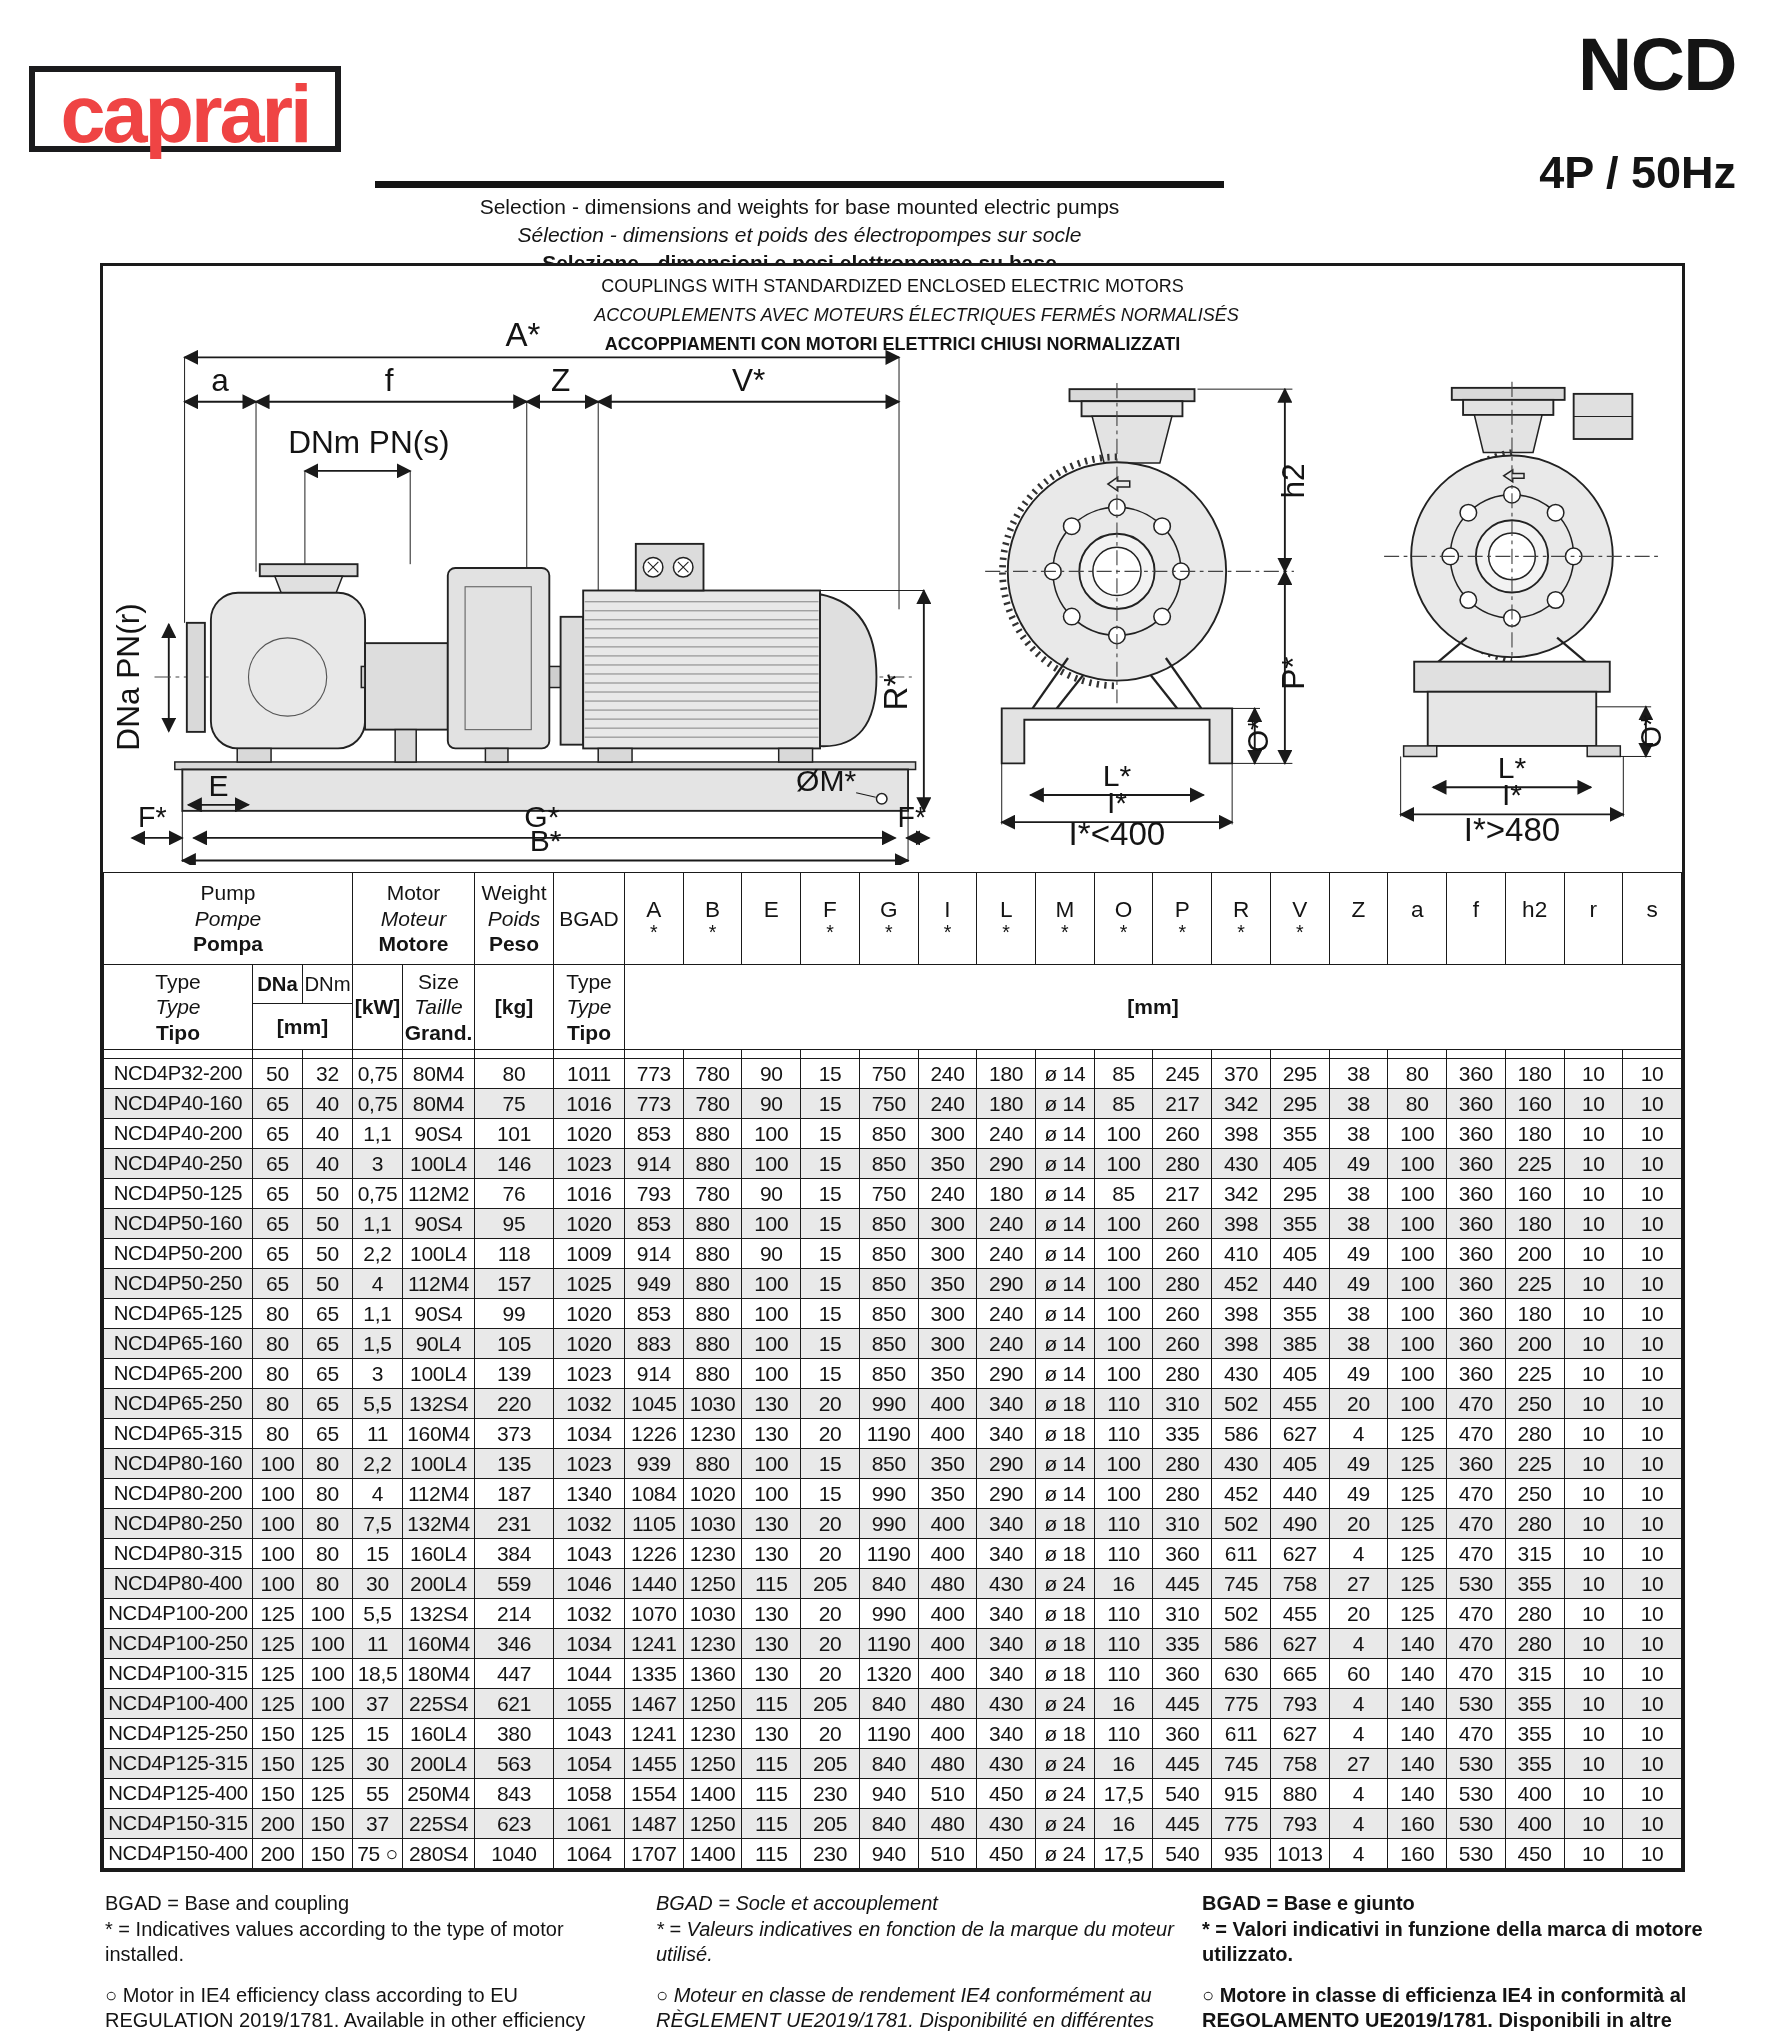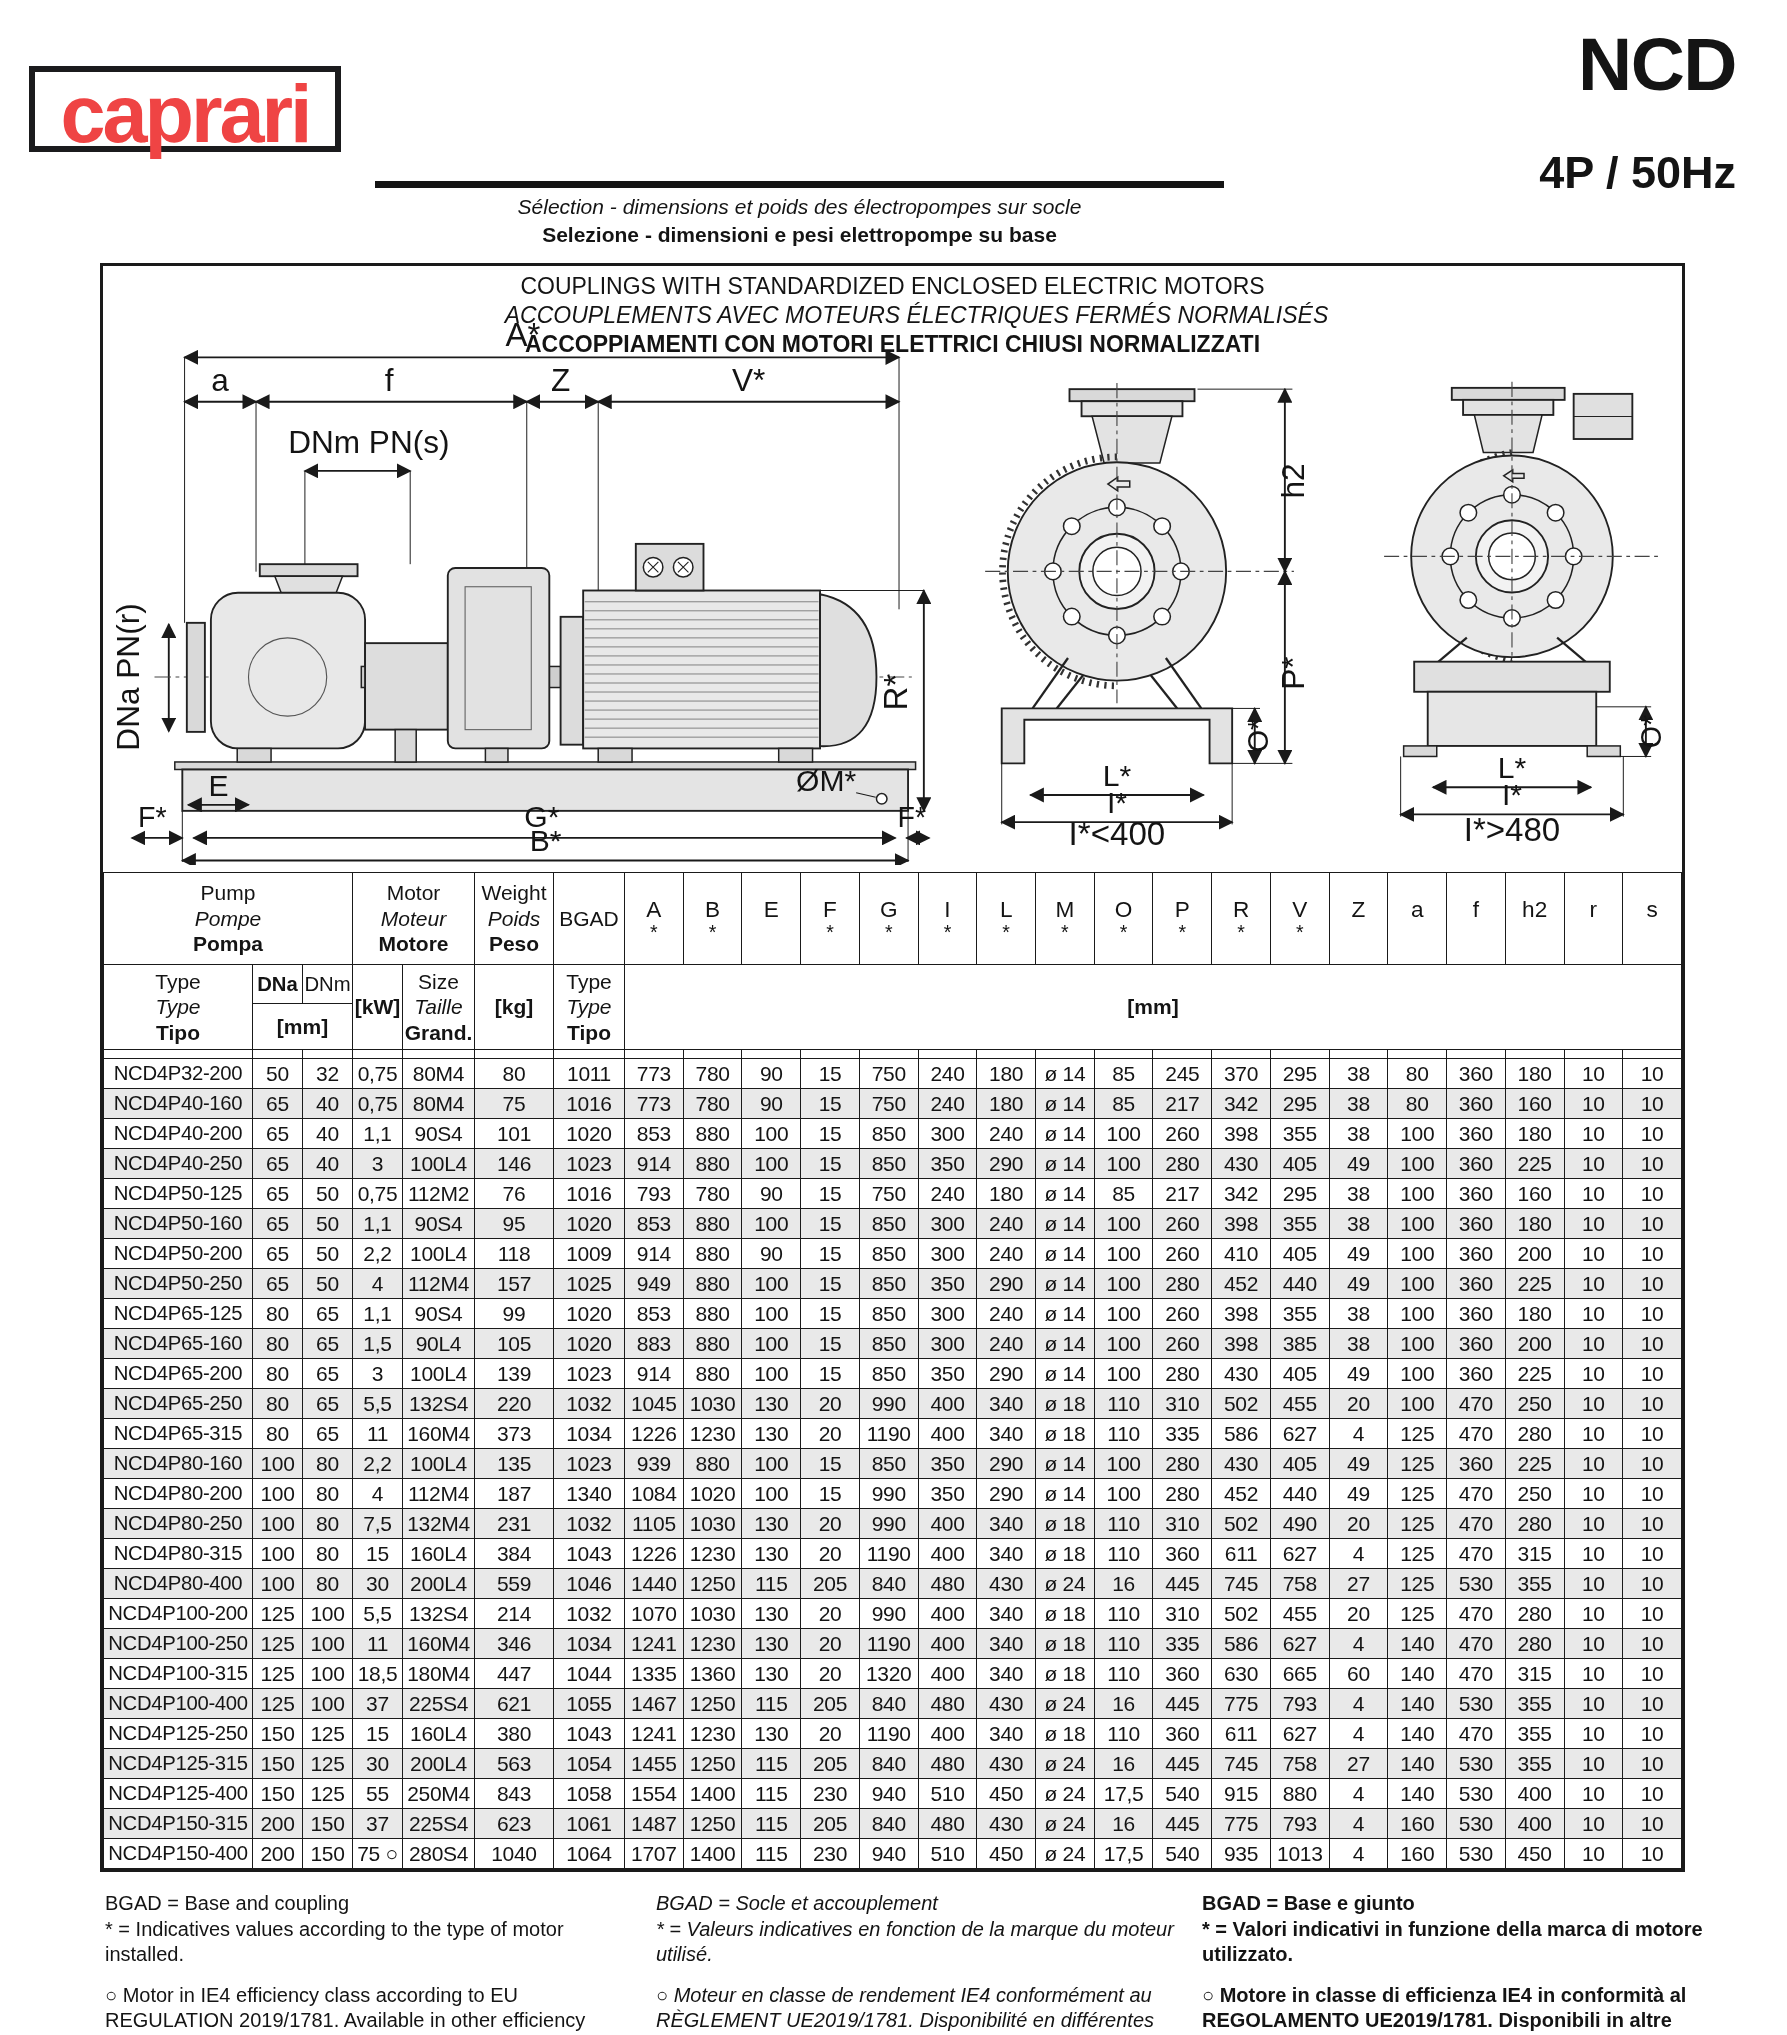--- a/index.html
+++ b/index.html
@@ -16,21 +16,21 @@
     font-size:21px; line-height:28px; }
   .title-fr { font-style:italic; }
   .title-it { font-weight:bold; }
   .product-ncd { position:absolute; right:51px; top:27px; font-size:75px; font-weight:bold;
     line-height:1; letter-spacing:-1.5px; text-align:right; }
   .product-variant { position:absolute; right:51px; top:150px; font-size:45px; font-weight:bold; line-height:1; }
 
   
   .main-box { position:absolute; left:100px; top:263px; width:1585px; border:3px solid #1a1a1a; background:#fff; }
   .diagram-area { position:relative; height:606px; overflow:hidden; }
-  .diagram-title { padding-top:6px; text-align:center; font-size:23px; line-height:29px; }
+  .diagram-title { padding-top:6px; text-align:center; font-size:18px; line-height:29px; }
   .dg-fr { font-style:italic;margin-left:48px; }
   .dg-it { font-weight:bold; }
   .svg-side { position:absolute; left:9.8px; top:50px; }
   .svg-end1 { position:absolute; left:852px; top:87px; }
   .svg-end2 { position:absolute; left:1251px; top:87px; }
   svg text { font-family:"Liberation Sans", sans-serif; fill:#141414; }
 
   
   table { width:100%; border-collapse:collapse; table-layout:fixed; }
   th, td { border:1.5px solid #1a1a1a; text-align:center; vertical-align:middle; overflow:hidden; padding:0; }
@@ -64,20 +64,21 @@
 </head>
 <body>
 
 <div class="page">
 
   <div class="logo-box">
     <span class="logo-text">caprari</span>
   </div>
   <div class="header-rule"></div>
   <div class="title-block">
+    <div class="title-en">Selection - dimensions and weights for base mounted electric pumps</div>
     <div class="title-fr">Sélection - dimensions et poids des électropompes sur socle</div>
     <div class="title-it">Selezione - dimensioni e pesi elettropompe su base</div>
   </div>
   <div class="product-ncd">NCD</div>
   <div class="product-variant">4P / 50Hz</div>
 
   <div class="main-box">
 
     <div class="diagram-area">
       <div class="diagram-title">

